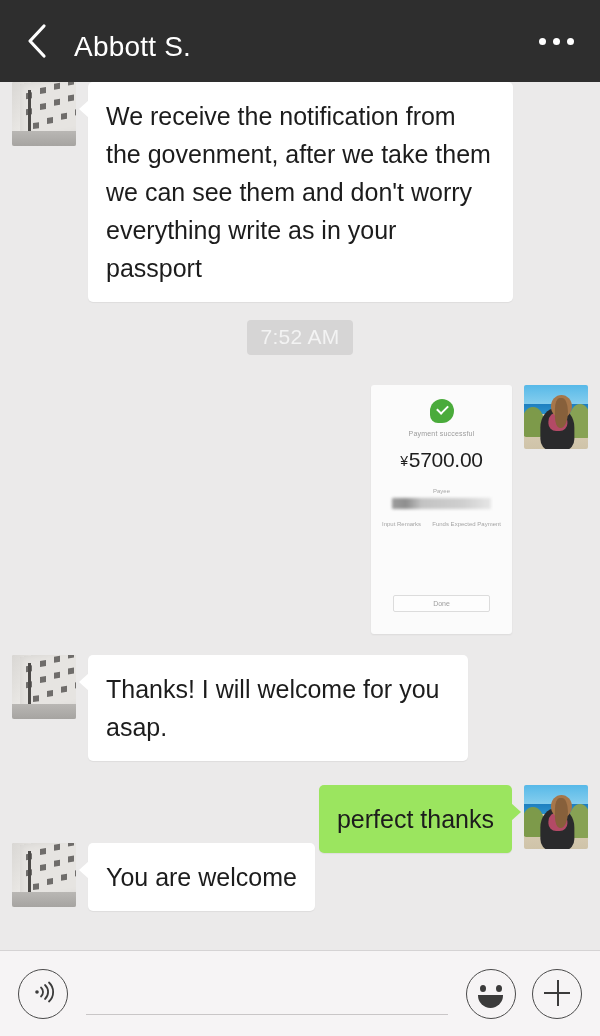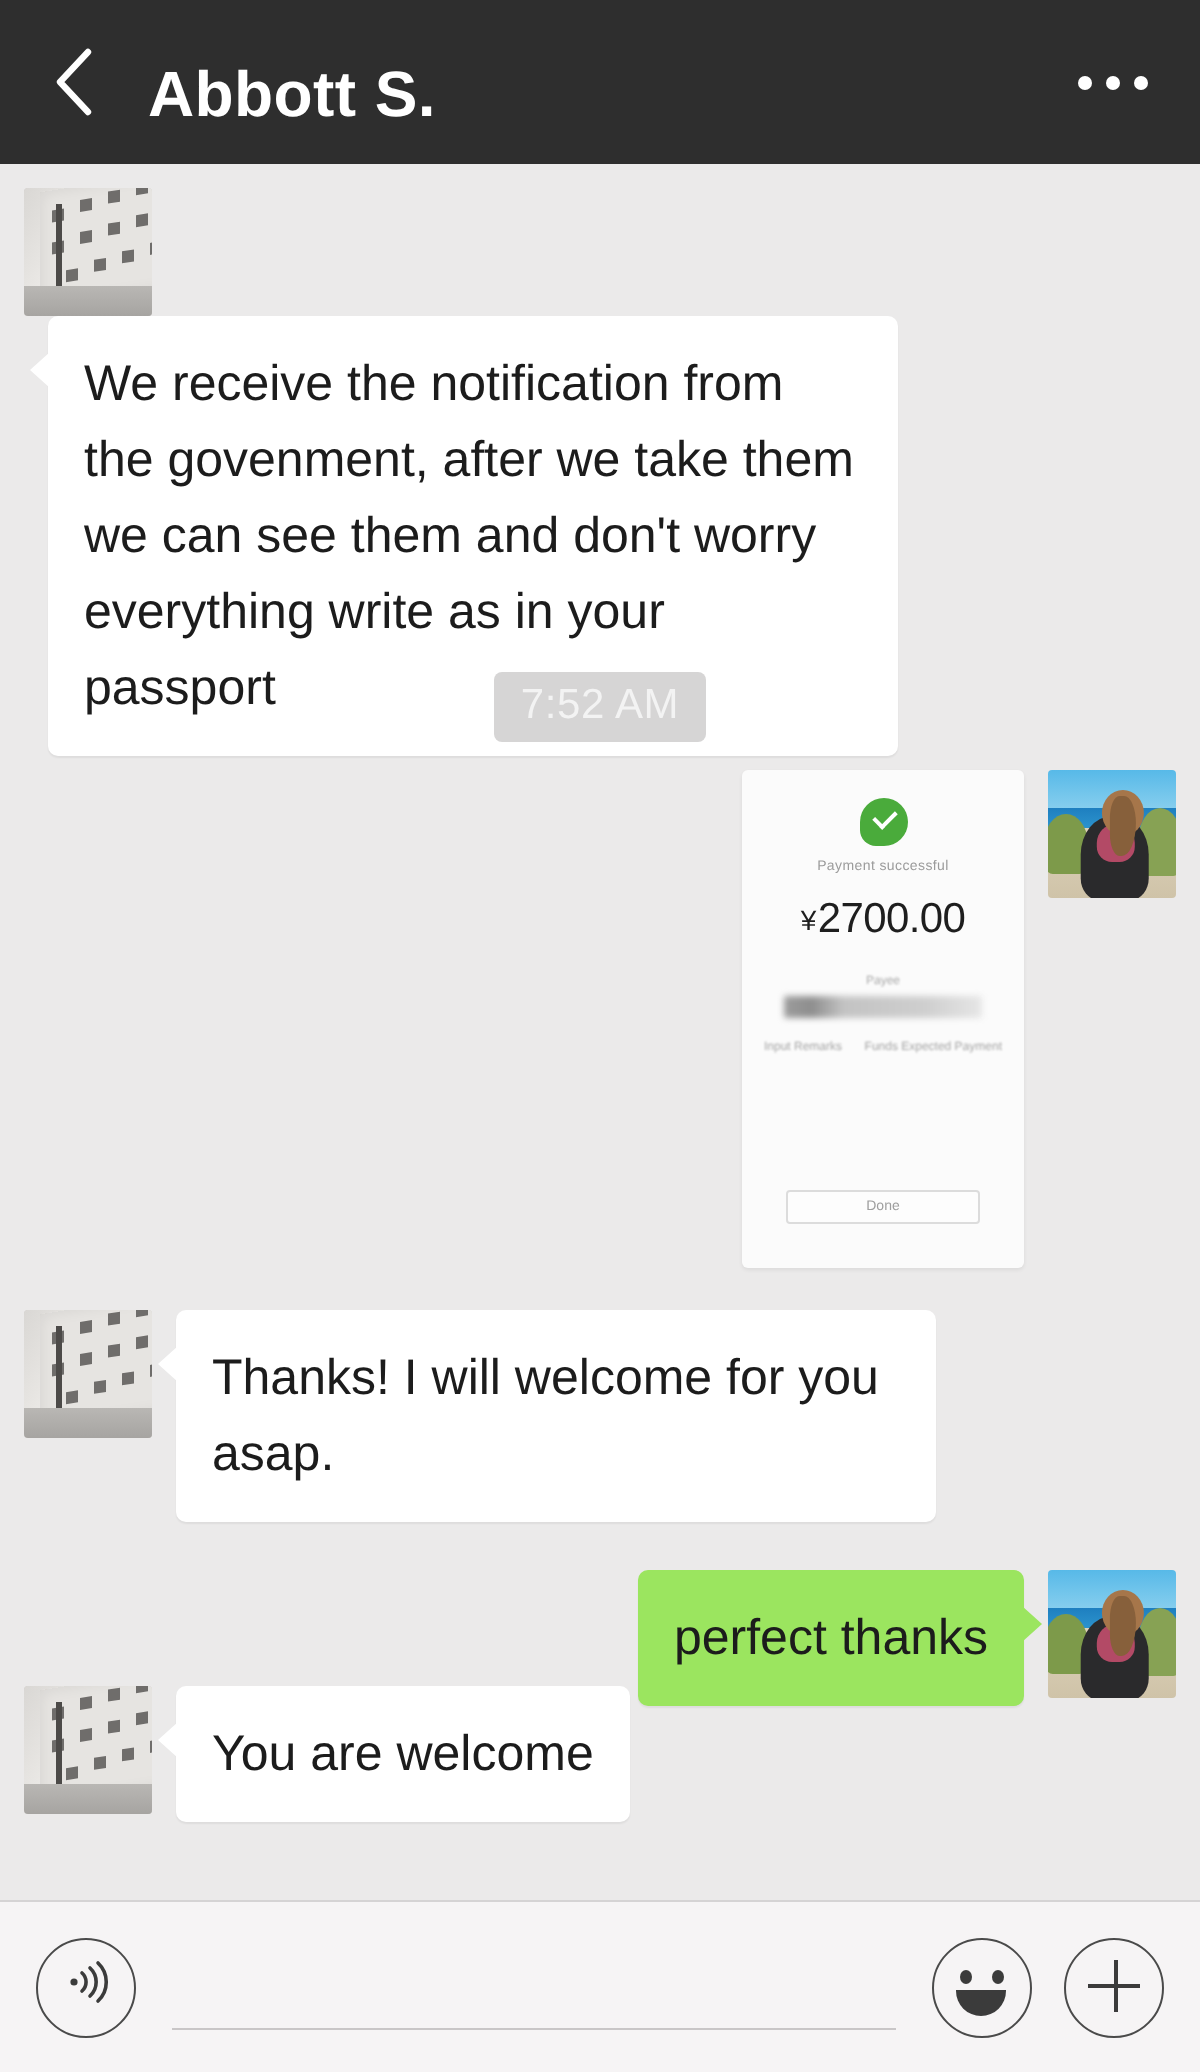--- a/index.html
+++ b/index.html
@@ -41,22 +41,22 @@
     height: 46px;
     display: flex;
     align-items: center;
     justify-content: center;
     cursor: pointer;
   }
   .back-btn svg { display: block; }
 
   .header-title {
     color: #ffffff;
-    font-size: 32px;
-    font-weight: bold;
+    font-size: 28px;
+    font-weight: normal;
     letter-spacing: 0.2px;
     margin-left: 18px;
     white-space: nowrap;
     margin-top: 12px;
   }
 
   .header-spacer { flex: 1 1 auto; }
 
   .more-btn {
     display: flex;
@@ -427,21 +427,21 @@
     <div class="header-spacer"></div>
     <div class="more-btn">
       <span></span>
       <span></span>
       <span></span>
     </div>
   </div>
 
   <div class="chat">
 
-    <div class="row" style="top:12px;flex-direction:column;">
+    <div class="row" style="top:0;">
       <div class="avatar avatar-building">
         <div class="sky"></div>
         <div class="wall">
           <i style="left:6px;  top:10px;"></i>
             <i style="left:20px; top:7px;"></i>
           <i style="left:34px; top:5px;"></i>
             <i style="left:48px; top:3px;"></i>
 
           <i style="left:6px;  top:26px;"></i>
             <i style="left:20px; top:23px;"></i>
@@ -452,30 +452,30 @@
             <i style="left:27px; top:38px;"></i>
           <i style="left:41px; top:36px;"></i>
             <i style="left:55px; top:34px;"></i>
         </div>
         <div class="pole"></div>
         <div class="ground"></div>
       </div>
       <div class="bubble in" style="max-width:425px;">We receive the notification from the govenment, after we take them we can see them and don't worry everything write as in your passport</div>
     </div>
 
-    <div class="timestamp-row" style="top:254px;">
+    <div class="timestamp-row" style="top:238px;">
       <div class="timestamp">7:52 AM</div>
     </div>
 
     <div class="row right" style="top:303px;">
       <div class="pay-card">
         <div class="pay-inner">
           <div class="pay-check"></div>
           <div class="pay-status">Payment successful</div>
-          <div class="pay-amount"><span class="yen">¥</span><span>2700.00</span></div>
+          <div class="pay-amount"><span class="yen">¥</span><span>5700.00</span></div>
           <div class="pay-sub">Payee</div>
           <div class="pay-redacted"></div>
           <div class="pay-meta">
             <span>Input Remarks</span>
             <span>Funds Expected Payment</span>
           </div>
         </div>
         <div class="pay-done">Done</div>
       </div>
       <div class="avatar avatar-beach">

